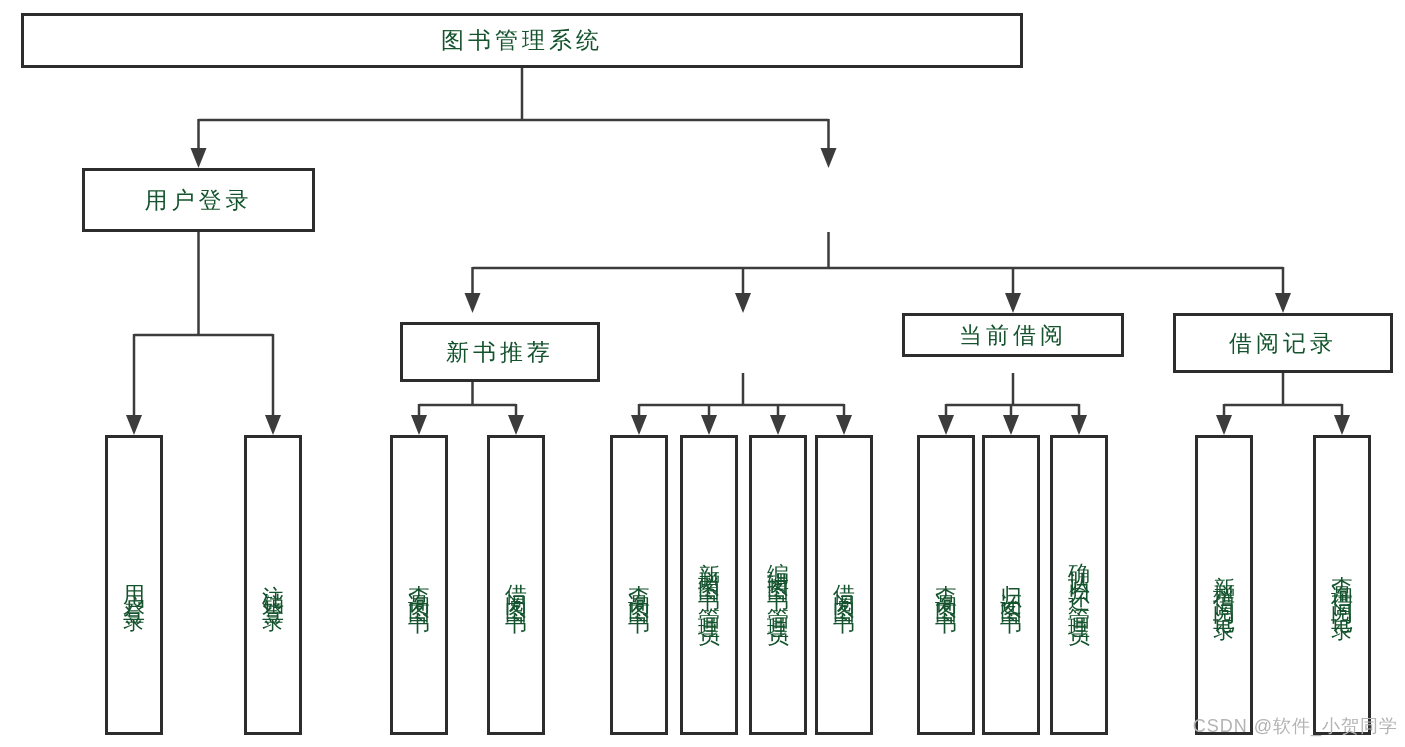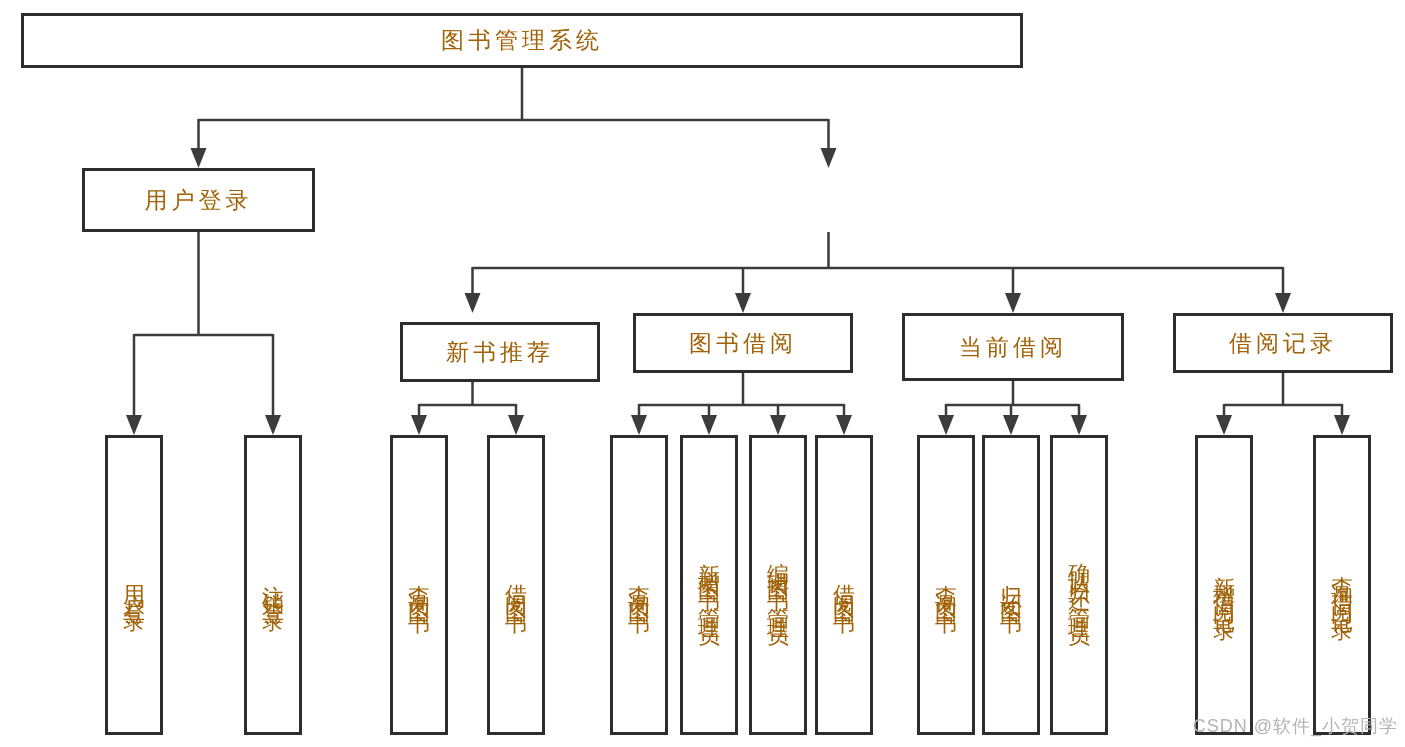--- a/index.html
+++ b/index.html
@@ -14,21 +14,21 @@
   #connectors {
     position: absolute;
     left: 0; top: 0;
     width: 1405px; height: 747px;
   }
   .box {
     position: absolute;
     box-sizing: border-box;
     background: #ffffff;
     border: 3px solid #2d2d2d;
-    color: #a16207;
+    color: #14532d;
     display: flex;
     align-items: center;
     justify-content: center;
     z-index: 2;
   }
   .box.h {
     font-size: 23px;
     letter-spacing: 4px;
     white-space: nowrap;
   }
@@ -86,22 +86,21 @@
       <polygon points="1216,415 1232,415 1224,435"></polygon>
       <polygon points="1334,415 1350,415 1342,435"></polygon>
     </g>
   </svg>
 
   <div class="box h" style="left:21px; top:13px; width:1002px; height:55px;">图书管理系统</div>
 
   <div class="box h" style="left:82px; top:168px; width:233px; height:64px;">用户登录</div>
 
   <div class="box h" style="left:363px; top:322px; width:200px; height:60px;margin-left:37px;">新书推荐</div>
-  <div class="box h" style="left:633px; top:313px; width:220px; height:60px;">图书借阅</div>
-  <div class="box h" style="left:902px; top:313px; width:222px; height:68px;">当前借阅</div>
+  <div class="box h" style="left:902px; top:313px; width:222px; height:44px;">当前借阅</div>
   <div class="box h" style="left:1173px; top:313px; width:220px; height:60px;">借阅记录</div>
 
   <div class="box v" style="left:105px; top:435px; width:58px; height:300px;">用户登录</div>
   <div class="box v" style="left:244px; top:435px; width:58px; height:300px;">注销登录</div>
 
   <div class="box v" style="left:390px; top:435px; width:58px; height:300px;">查询图书</div>
   <div class="box v" style="left:487px; top:435px; width:58px; height:300px;">借阅图书</div>
 
   <div class="box v" style="left:610px; top:435px; width:58px; height:300px;">查询图书</div>
   <div class="box v" style="left:680px; top:435px; width:58px; height:300px;">新增图书（管理员）</div>

